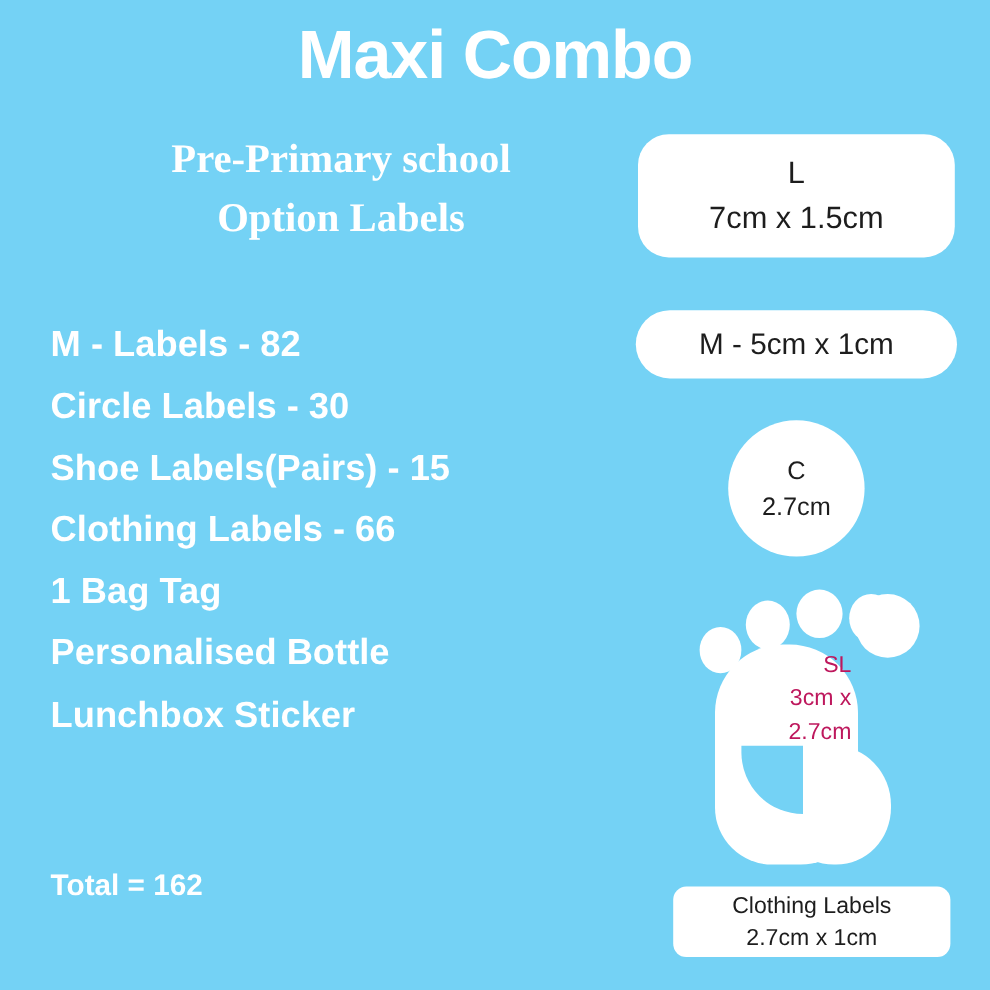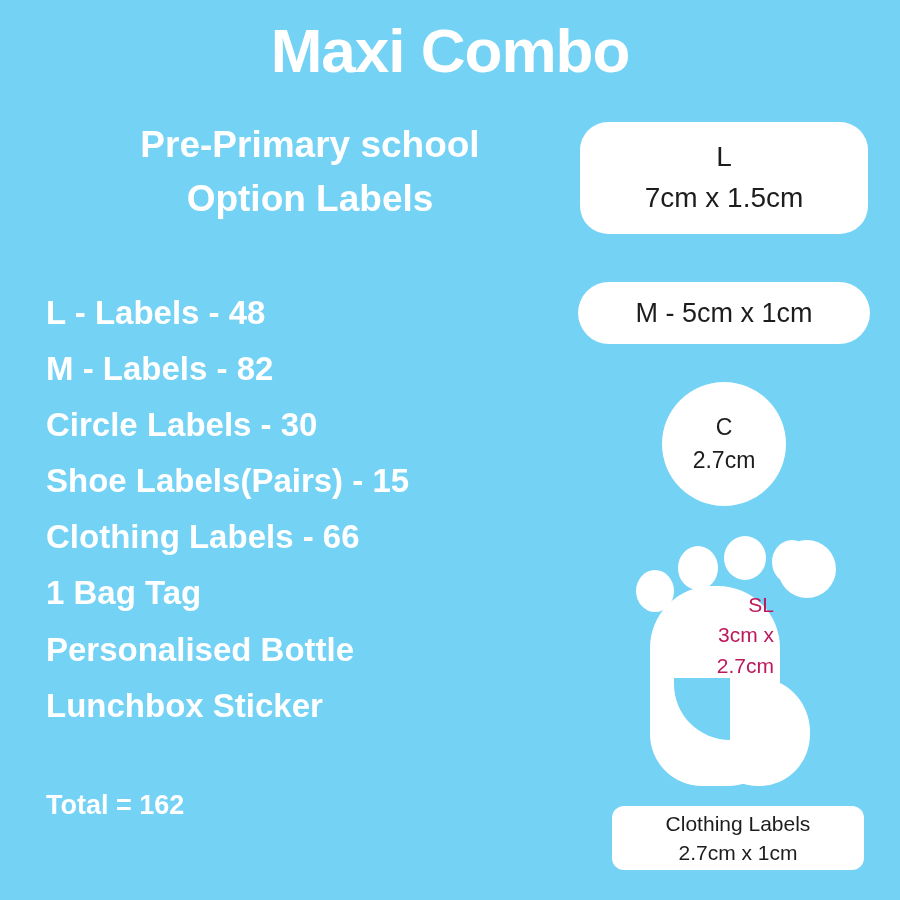--- a/index.html
+++ b/index.html
@@ -38,20 +38,21 @@
   .subtitle {
     position: absolute;
     top: 118px;
     left: 40px;
     width: 540px;
     text-align: center;
     color: #ffffff;
     font-size: 37px;
     font-weight: bold;
     line-height: 1.45;
+    font-family: Liberation Serif, serif;
   }
 
   .item-list {
     position: absolute;
     top: 285px;
     left: 46px;
     width: 530px;
     color: #ffffff;
     font-size: 33px;
     font-weight: bold;
@@ -185,21 +186,20 @@
 <div class="page">
 
   <div class="title">Maxi Combo</div>
 
   <div class="subtitle">
     <div>Pre-Primary school</div>
     <div>Option Labels</div>
   </div>
 
   <div class="item-list">
-    <div class="row">L - Labels - 48</div>
     <div class="row">M - Labels - 82</div>
     <div class="row">Circle Labels - 30</div>
     <div class="row">Shoe Labels(Pairs) - 15</div>
     <div class="row">Clothing Labels - 66</div>
     <div class="row">1 Bag Tag</div>
     <div class="row">Personalised Bottle</div>
     <div class="row">Lunchbox Sticker</div>
   </div>
 
   <div class="total">Total = 162</div>

